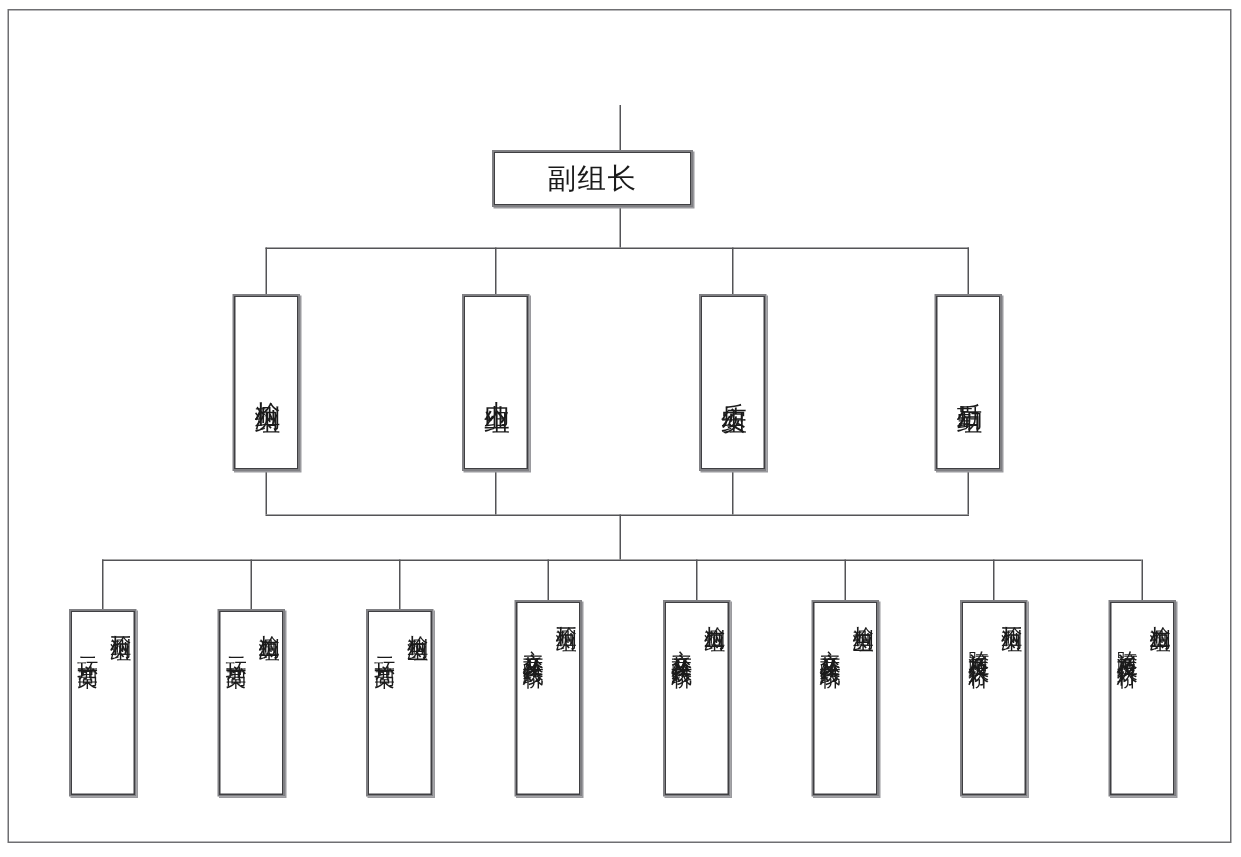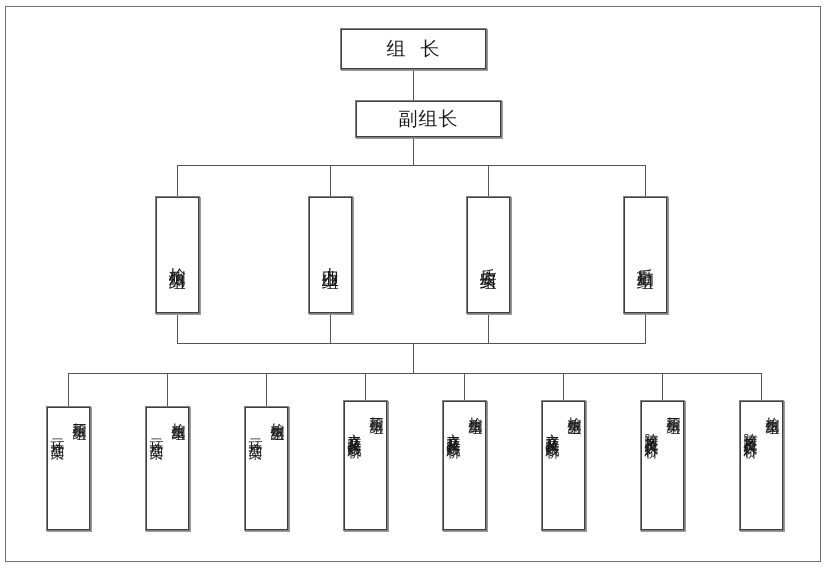--- a/index.html
+++ b/index.html
@@ -131,25 +131,22 @@
 
   <div class="line-v" style="left:68px;  top:373px; height:33px;"></div>
   <div class="line-v" style="left:167px; top:373px; height:33px;"></div>
   <div class="line-v" style="left:266px; top:373px; height:33px;"></div>
   <div class="line-v" style="left:365px; top:373px; height:33px;"></div>
   <div class="line-v" style="left:464px; top:373px; height:33px;"></div>
   <div class="line-v" style="left:563px; top:373px; height:33px;"></div>
   <div class="line-v" style="left:662px; top:373px; height:33px;"></div>
   <div class="line-v" style="left:761px; top:373px; height:33px;"></div>
 
-  <div class="node node-h" style="left:340px; top:28px; width:147px; height:42px;">
-    <div class="inner">组  长</div>
-  </div>
-
-  <div class="node node-h" style="left:355px; top:100px; width:147px; height:38px;">
+
+  <div class="node node-h" style="left:328px; top:100px; width:134px; height:38px;">
     <div class="inner">副组长</div>
   </div>
 
   <div class="node node-v" style="left:155px; top:196px; width:45px; height:118px;">
     <div class="inner">检测组</div>
   </div>
 
   <div class="node node-v" style="left:308px; top:196px; width:45px; height:118px;">
     <div class="inner">内业组</div>
   </div>

